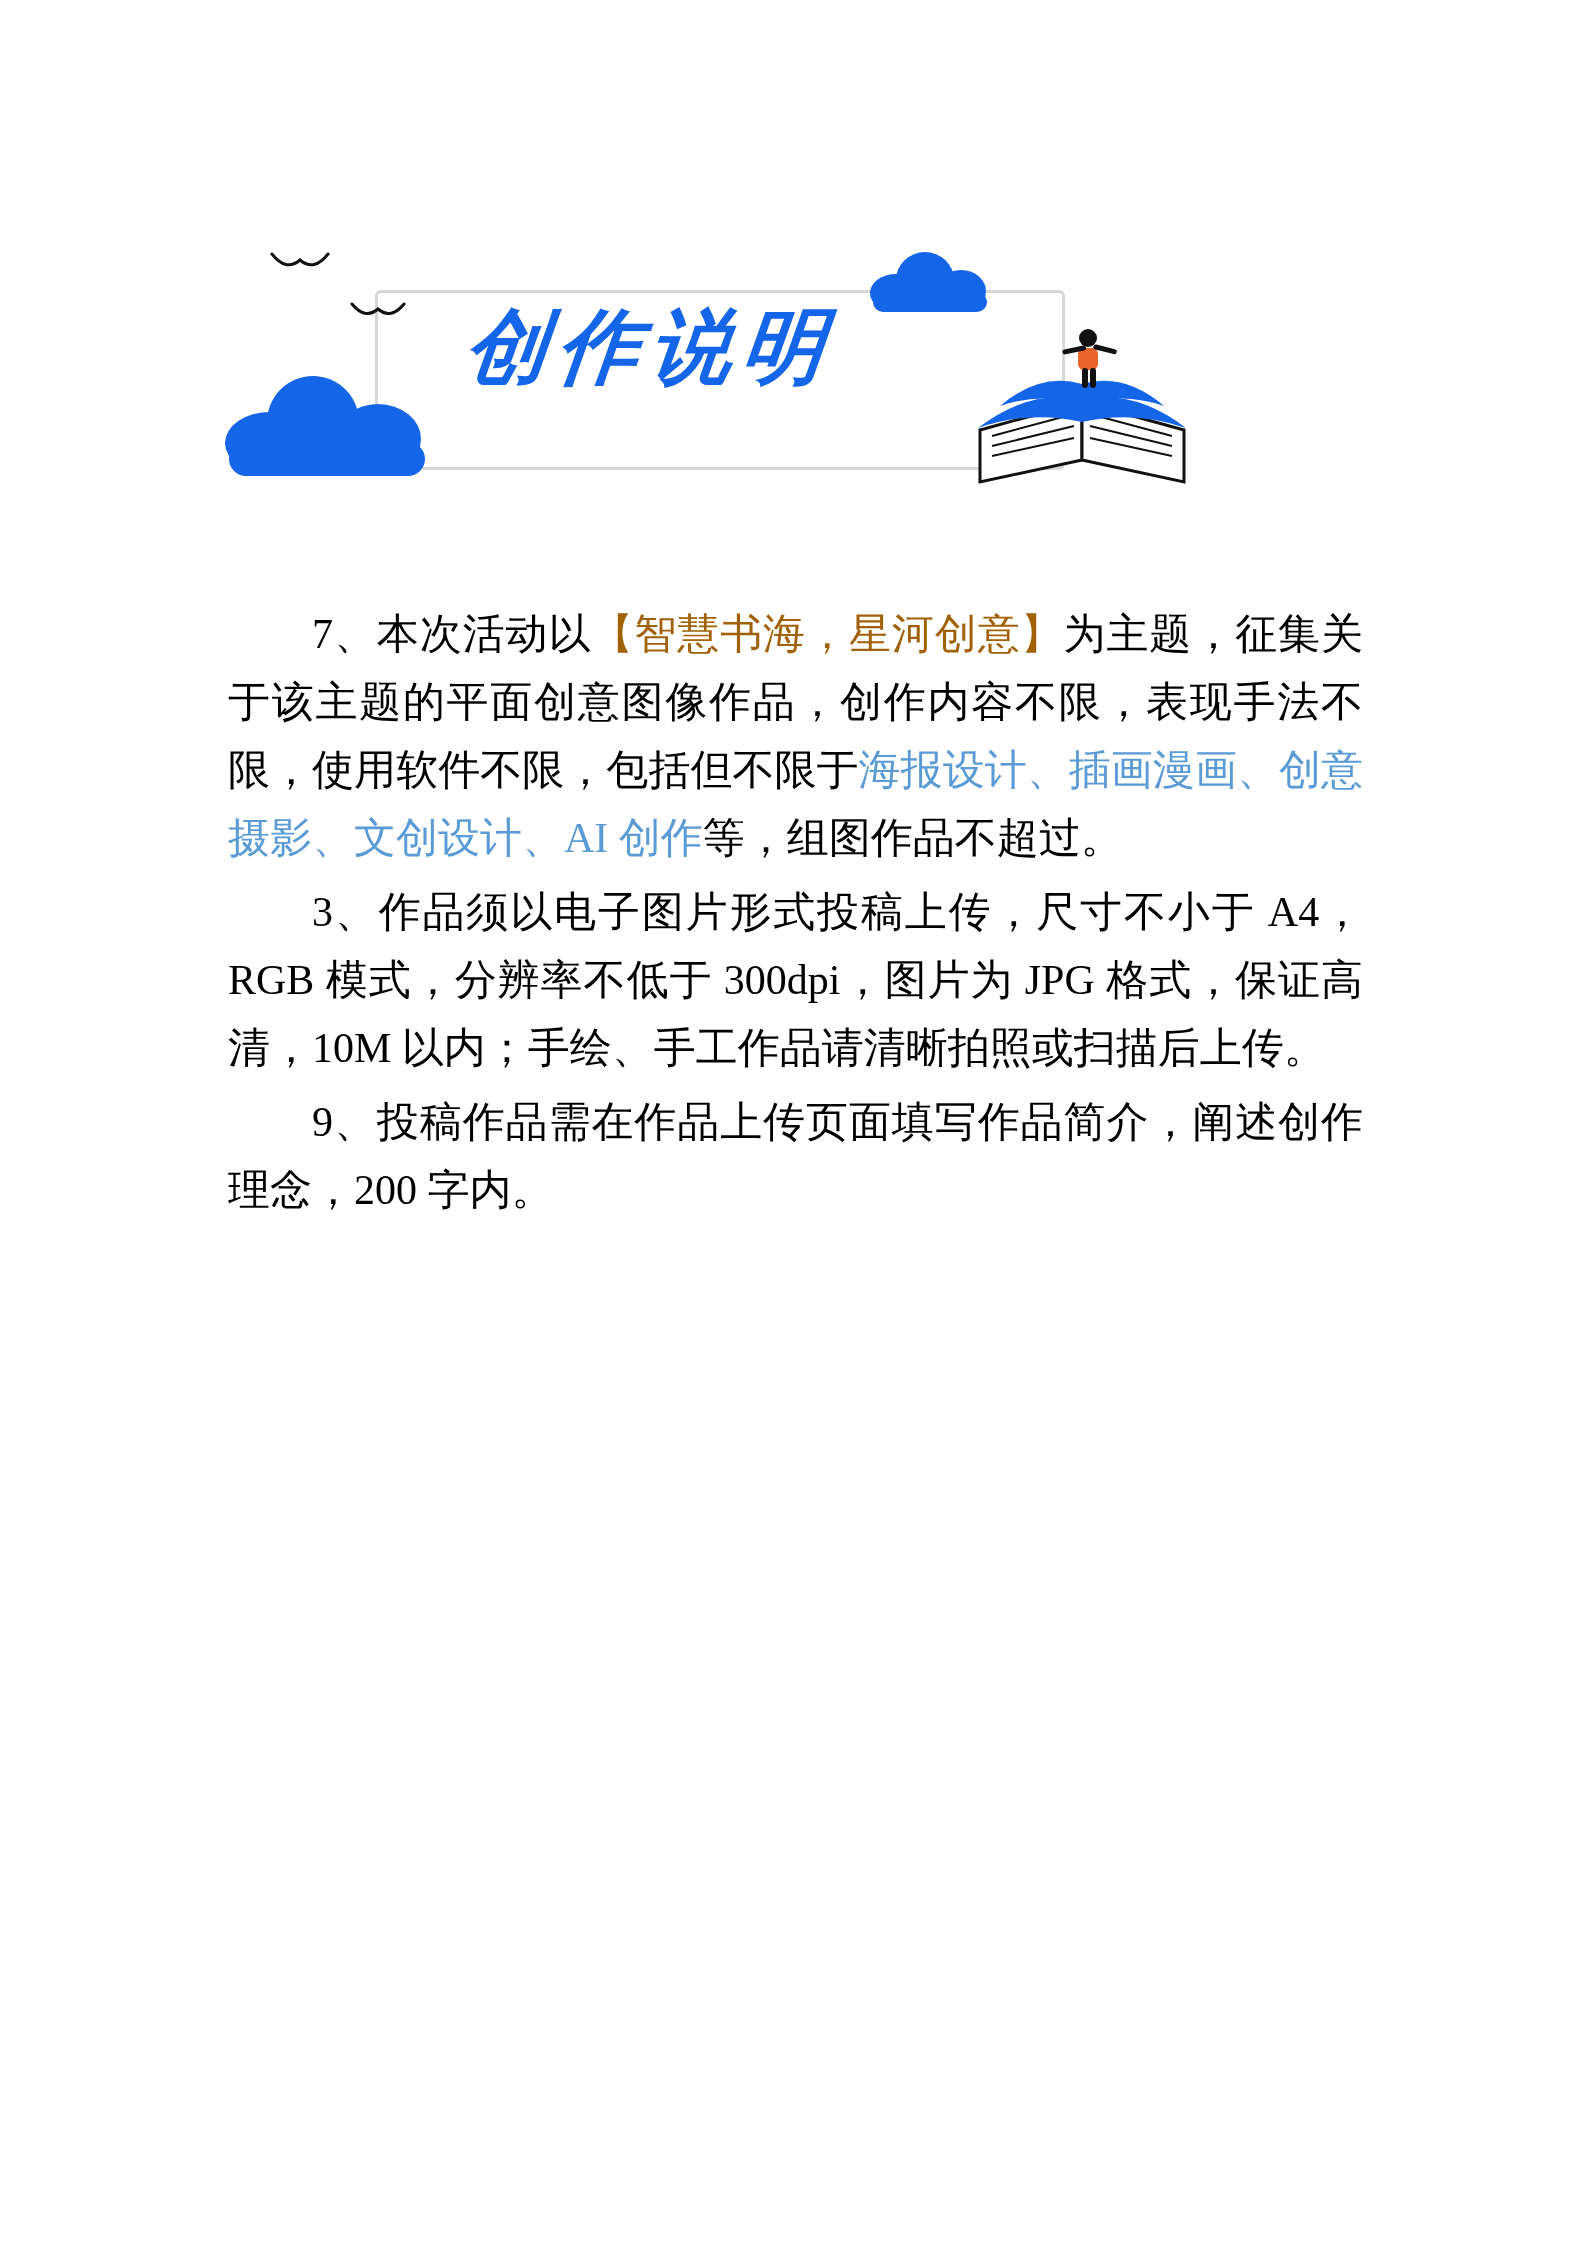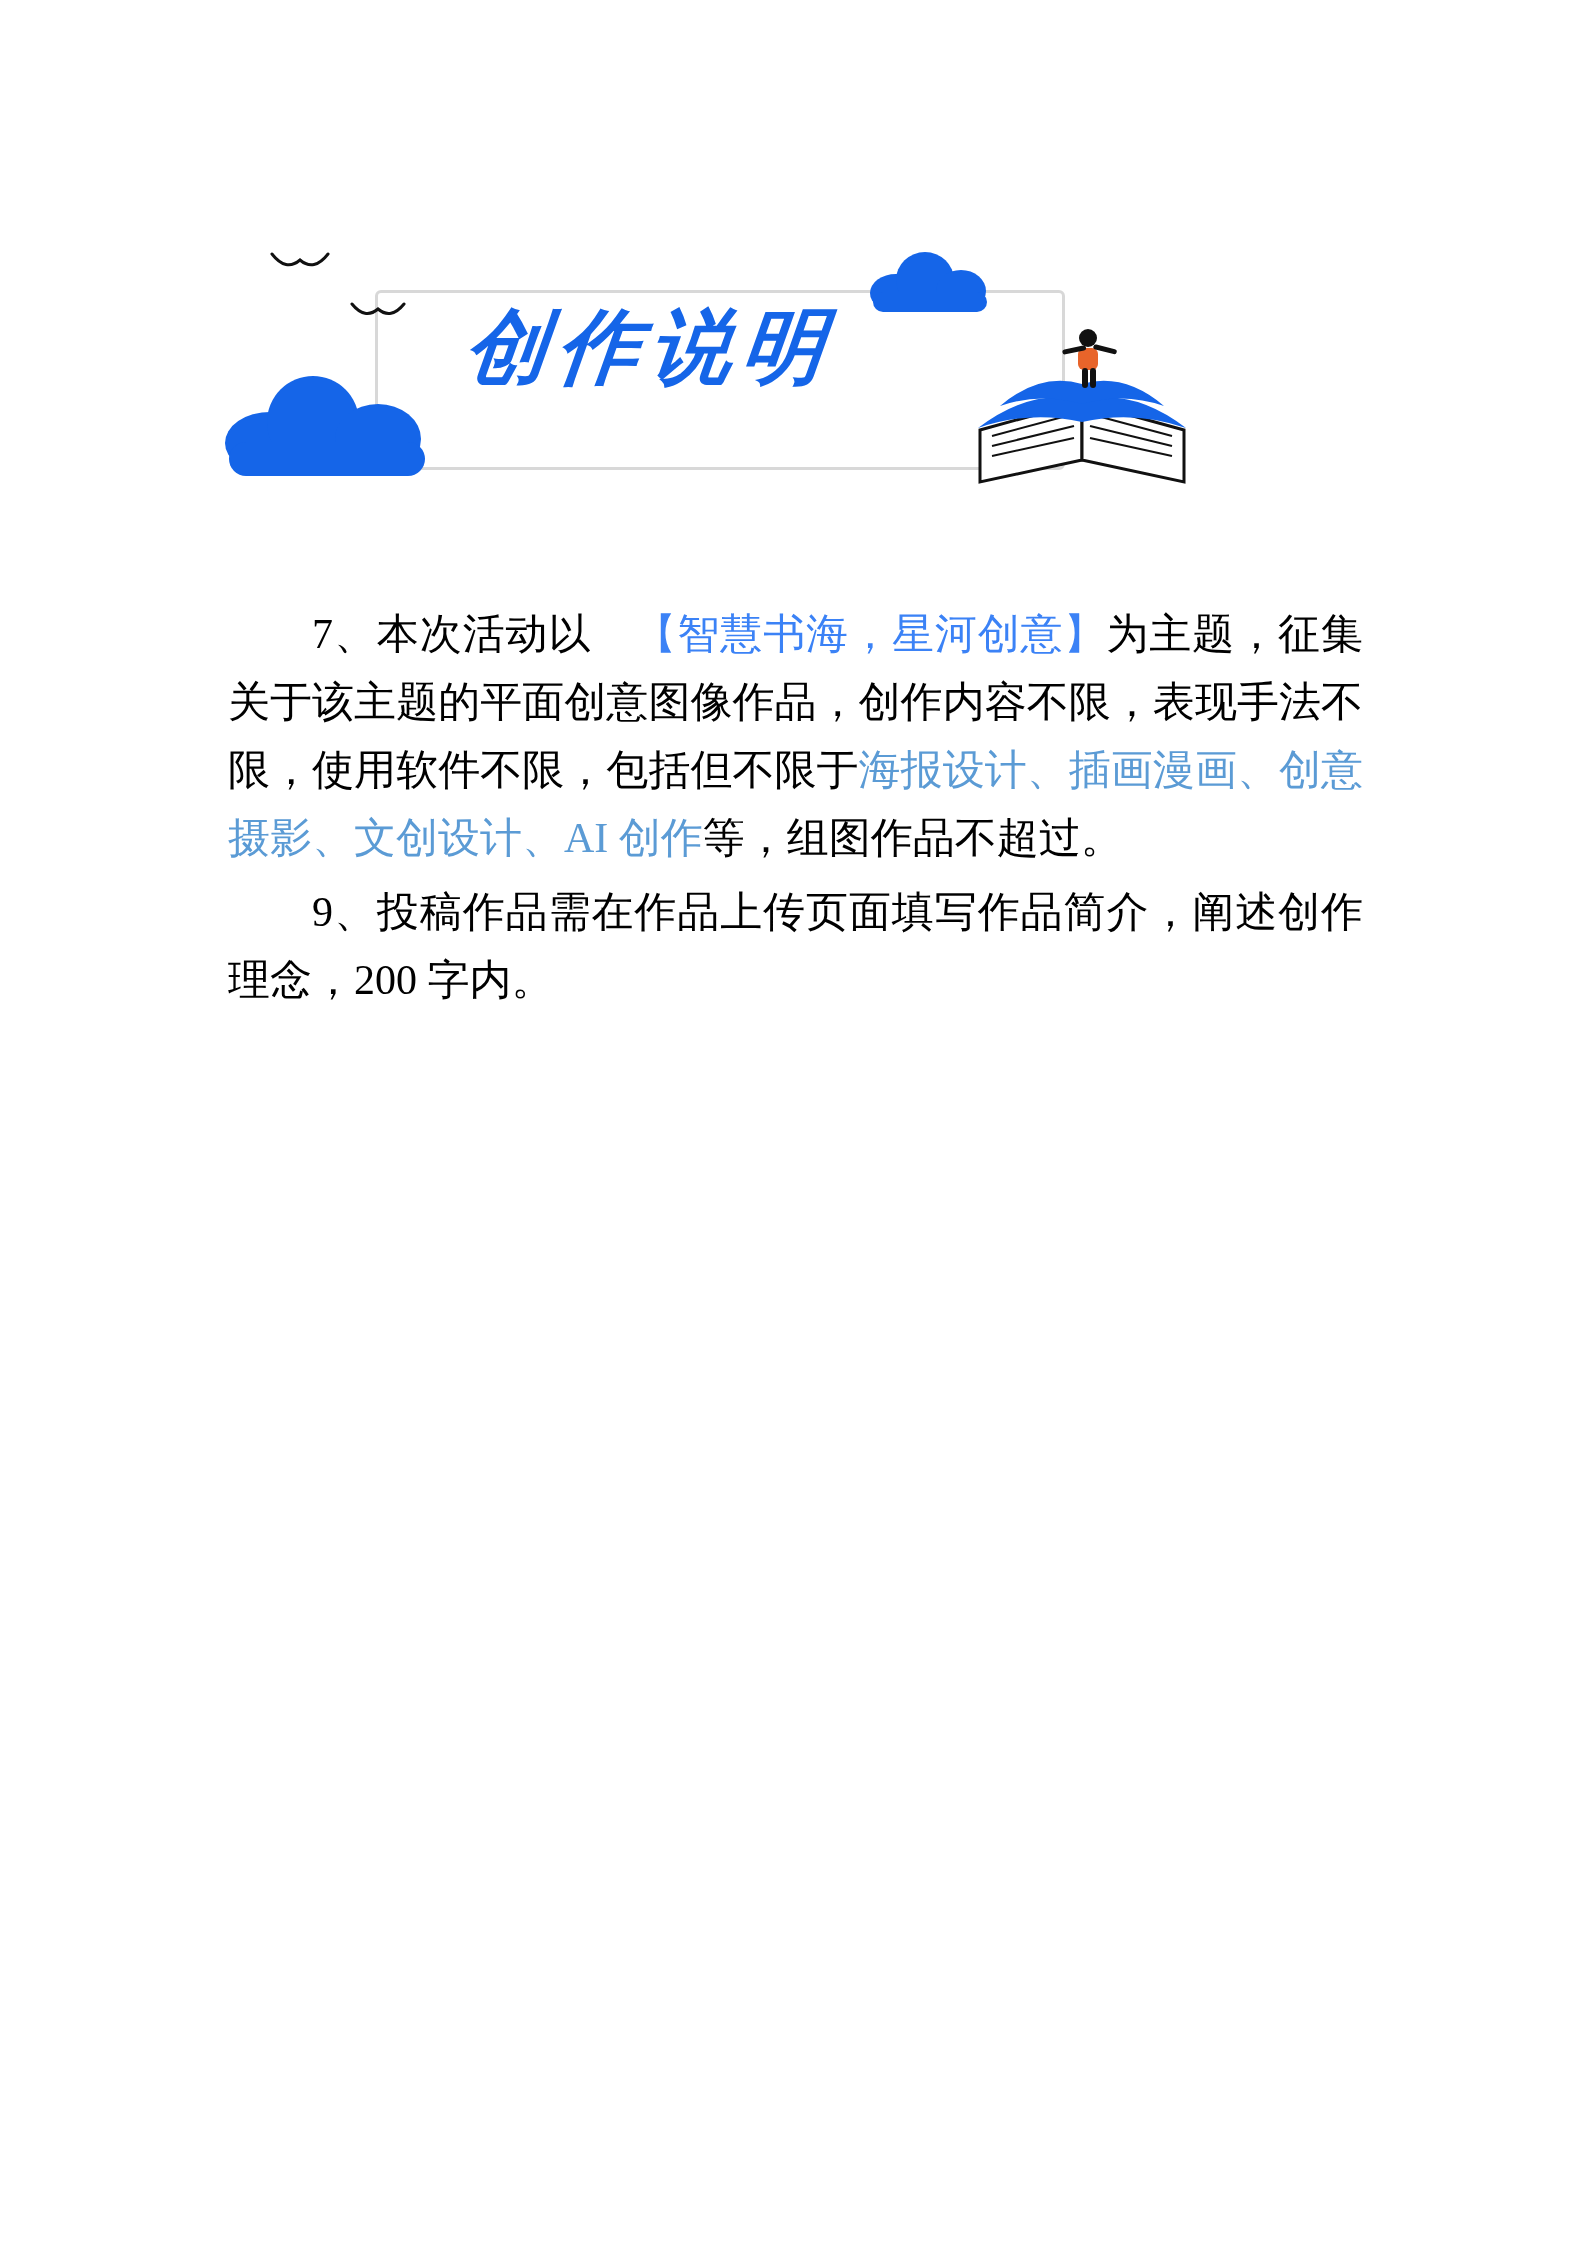--- a/index.html
+++ b/index.html
@@ -121,21 +121,21 @@
   }
   .para {
     font-family: "Liberation Serif", serif;
     font-size: 42px;
     line-height: 1.62;
     text-align: justify;
     text-justify: inter-ideograph;
     margin: 0 0 6px 0;
     text-indent: 84px;
   }
-  .hl-bracket { color: #3b82f6; margin-left: 43px; }
+  .hl-bracket { color: #a16207; }
   .hl-blue { color: #5b9bd5; }
 </style>
 </head>
 <body>
 
 <div class="page">
 
   <div class="banner">
 
     <div class="banner-frame"></div>
@@ -194,20 +194,23 @@
     </div>
   </div>
 
   <div class="content">
 
     <p class="para">
       <span>7、本次活动以</span><span class="hl-bracket">【智慧书海，星河创意】</span><span>为主题，征集关于该主题的平面创意图像作品，创作内容不限，表现手法不限，使用软件不限，包括但不限于</span><span class="hl-blue">海报设计、插画漫画、创意摄影、文创设计、AI 创作</span><span>等，组图作品不超过。</span>
     </p>
 
 
+    <p class="para">
+      <span>3、作品须以电子图片形式投稿上传，尺寸不小于 A4，RGB 模式，分辨率不低于 300dpi，图片为 JPG 格式，保证高清，10M 以内；手绘、手工作品请清晰拍照或扫描后上传。</span>
+    </p>
 
     <p class="para">
       <span>9、投稿作品需在作品上传页面填写作品简介，阐述创作理念，200 字内。</span>
     </p>
 
 
   </div>
 </div>
 
 </body></html>

